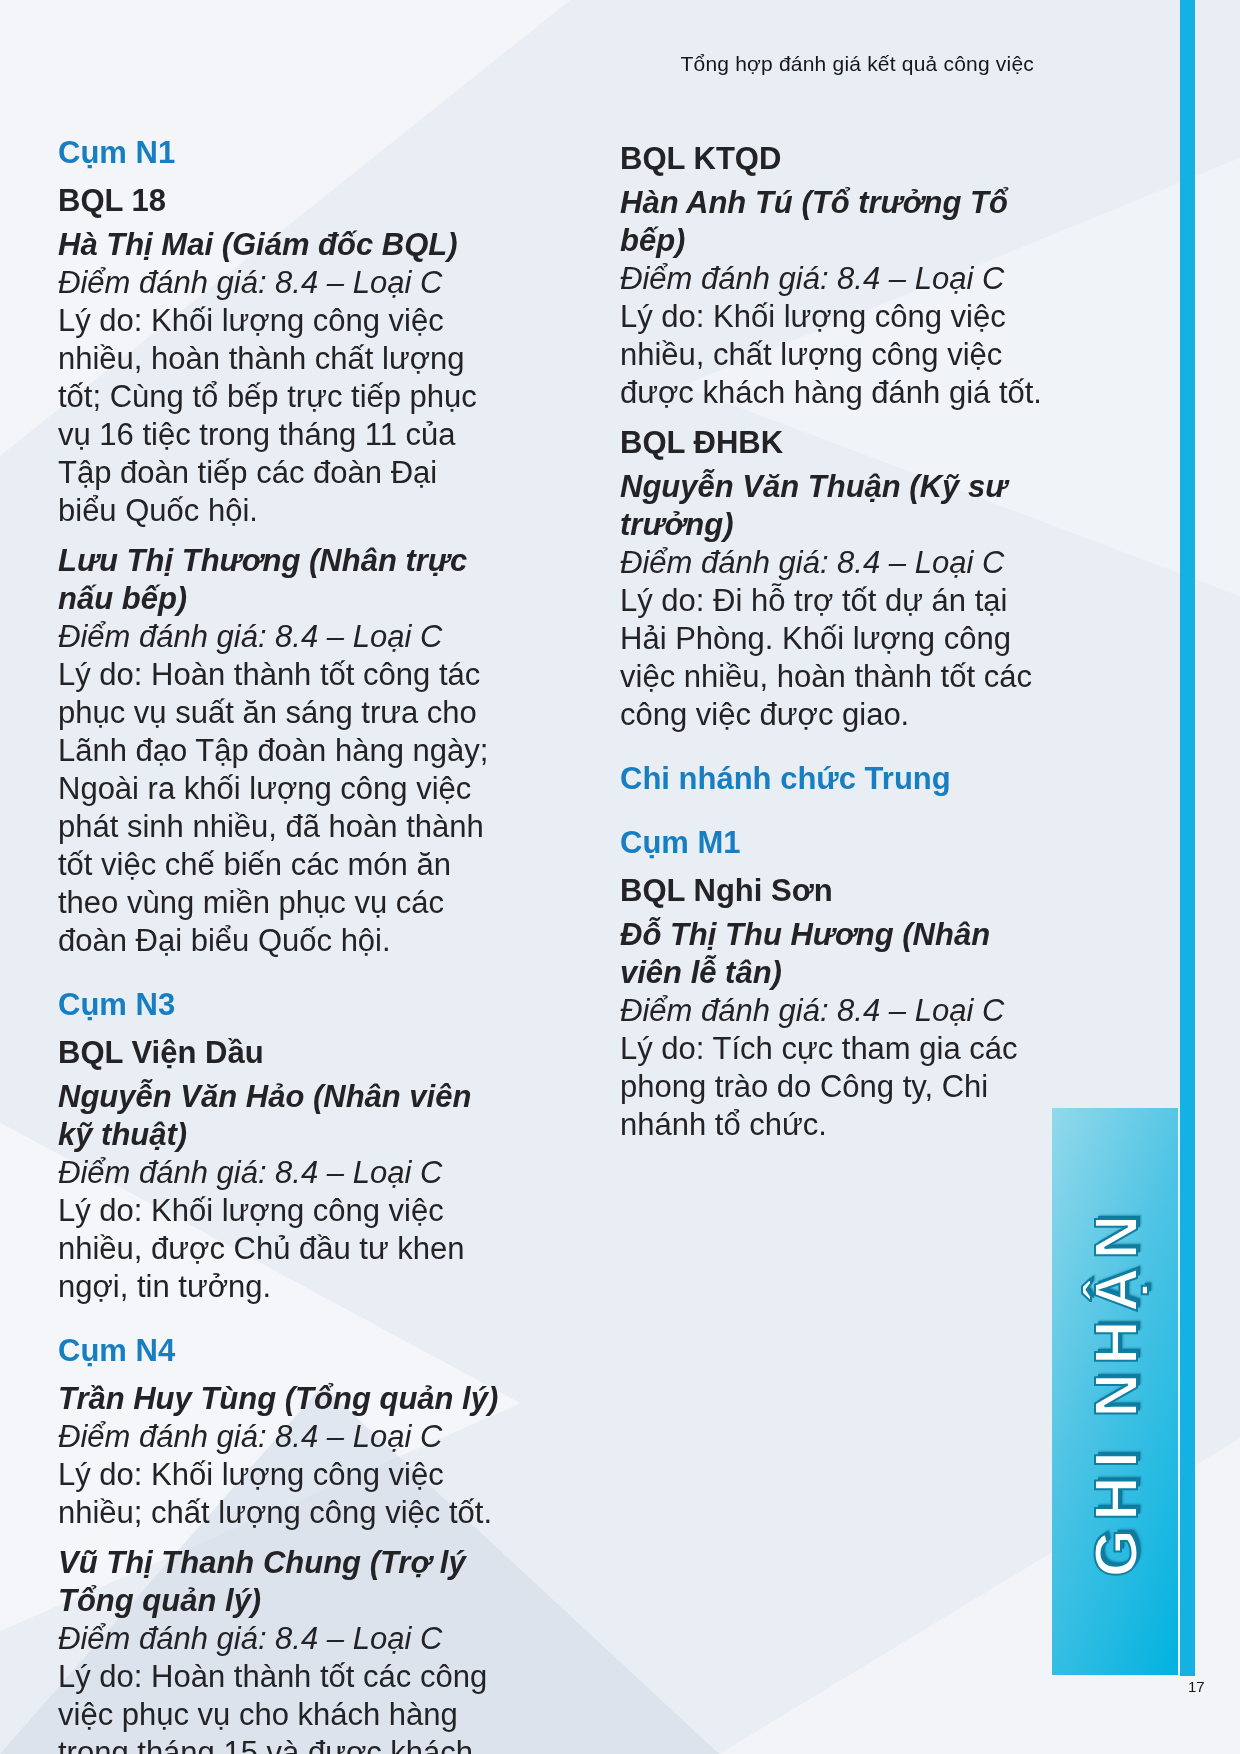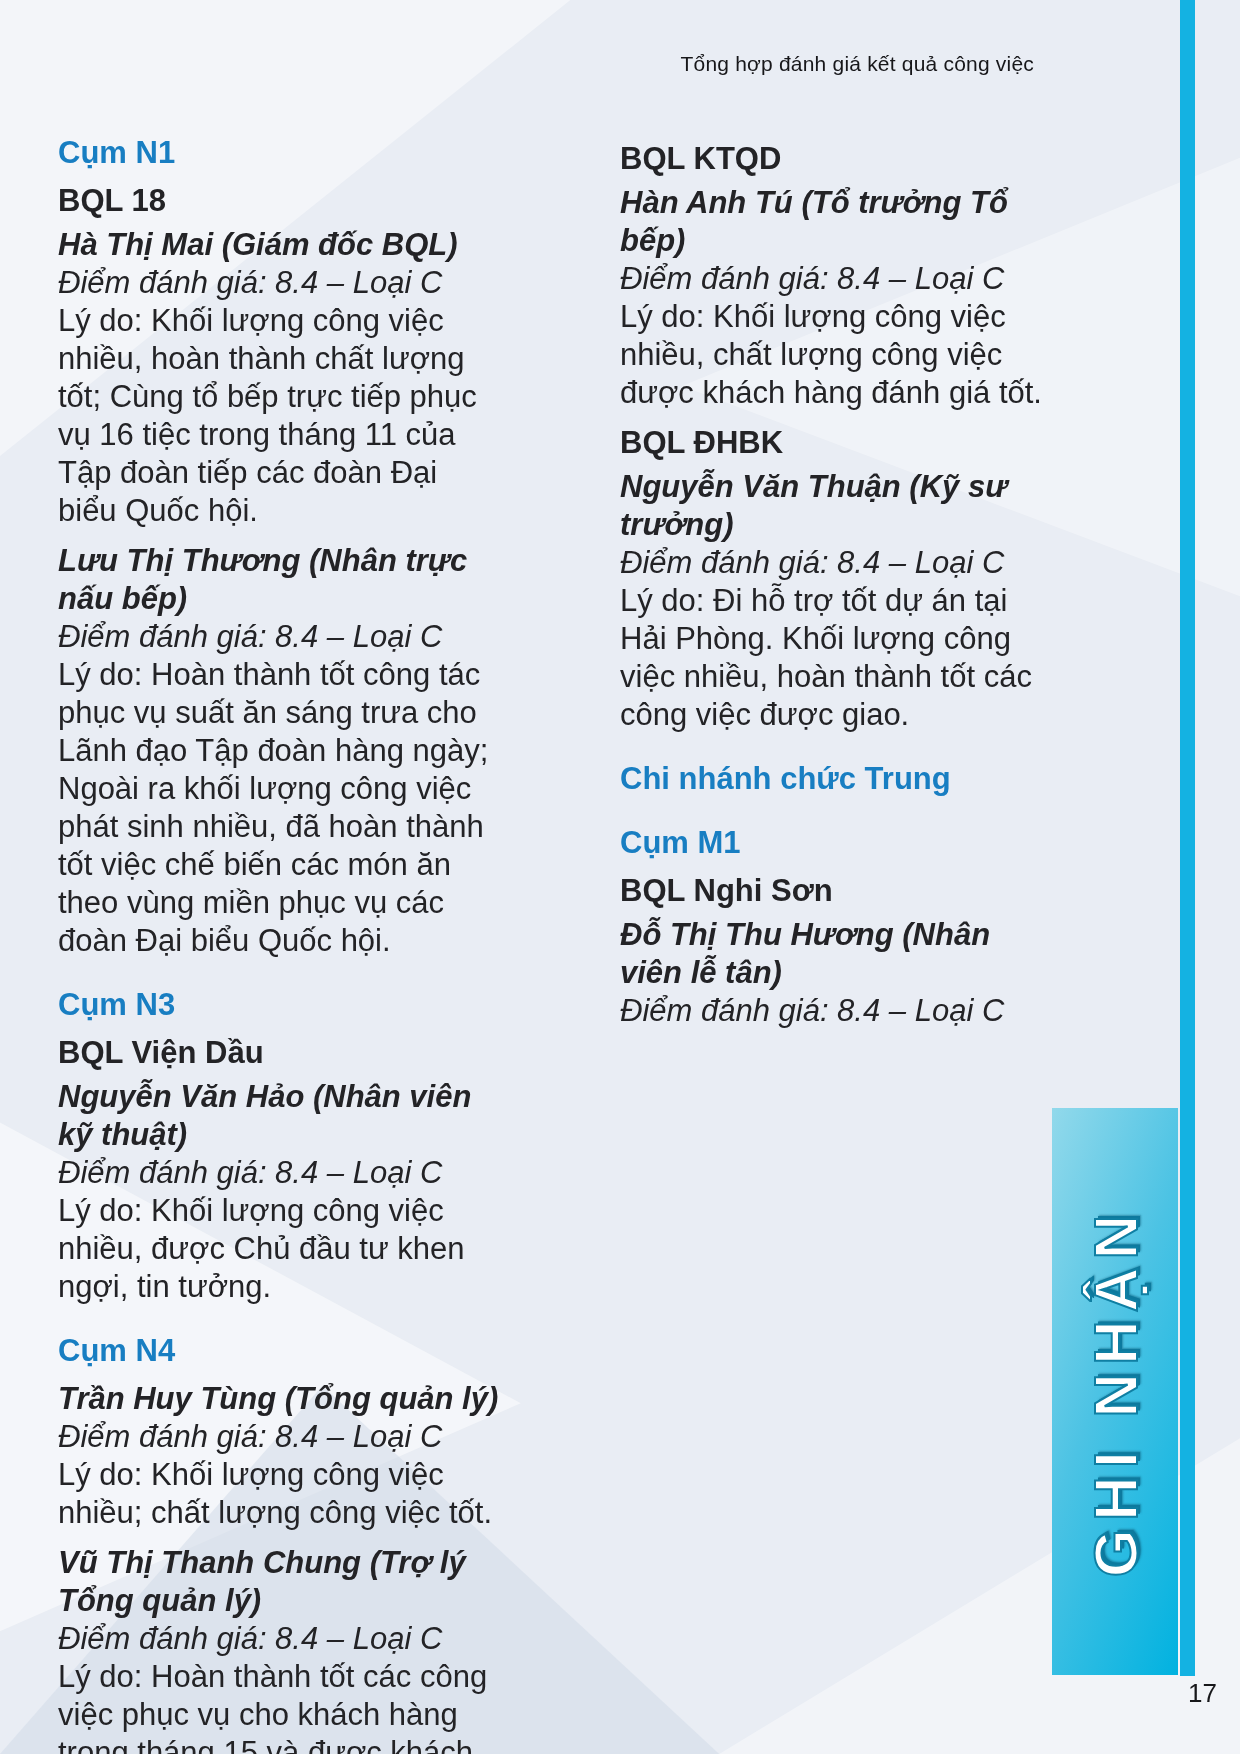--- a/index.html
+++ b/index.html
@@ -44,21 +44,21 @@
     position:absolute;left:50%;top:50%;
     transform:translate(-50%,-50%) rotate(-90deg);
     white-space:nowrap;
     font-size:62px;font-weight:700;letter-spacing:8px;
     color:#ffffff;
     -webkit-text-stroke:2px #0f7fa3;
     text-shadow:3px 3px 0 #0d7a9e, 4px 4px 2px rgba(10,90,120,.5);
   }
   .page-number{
     position:absolute;left:1188px;top:1678px;
-    font-size:26px;color:#17171a;
+    font-size:15px;color:#17171a;
   }
 </style>
 </head>
 <body>
 
 <div class="bg-shape bg-1"></div>
 <div class="bg-shape bg-2"></div>
 <div class="bg-shape bg-3"></div>
 <div class="bg-shape bg-4"></div>
 <div class="bg-shape bg-5"></div>
@@ -97,19 +97,20 @@
   <p class="reason">Lý do: Khối lượng công việc nhiều, chất lượng công việc được khách hàng đánh giá tốt.</p>
   <p class="org-name">BQL ĐHBK</p>
   <p class="person-name">Nguyễn Văn Thuận (Kỹ sư trưởng)</p>
   <p class="score-line">Điểm đánh giá: 8.4 – Loại C</p>
   <p class="reason">Lý do: Đi hỗ trợ tốt dự án tại Hải Phòng. Khối lượng công việc nhiều, hoàn thành tốt các công việc được giao.</p>
   <p class="section-heading" style="margin-top:46px">Chi nhánh chức Trung</p>
   <p class="section-heading">Cụm M1</p>
   <p class="org-name">BQL Nghi Sơn</p>
   <p class="person-name">Đỗ Thị Thu Hương (Nhân viên lễ tân)</p>
   <p class="score-line">Điểm đánh giá: 8.4 – Loại C</p>
+  <p class="reason">Lý do: Tích cực tham gia các phong trào do Công ty, Chi nhánh tổ chức.</p>
 </div>
 
 <div class="side-tab">
   <div class="side-tab-text">GHI NHẬN</div>
 </div>
 
 <div class="page-number">17</div>
 
 </body></html>

